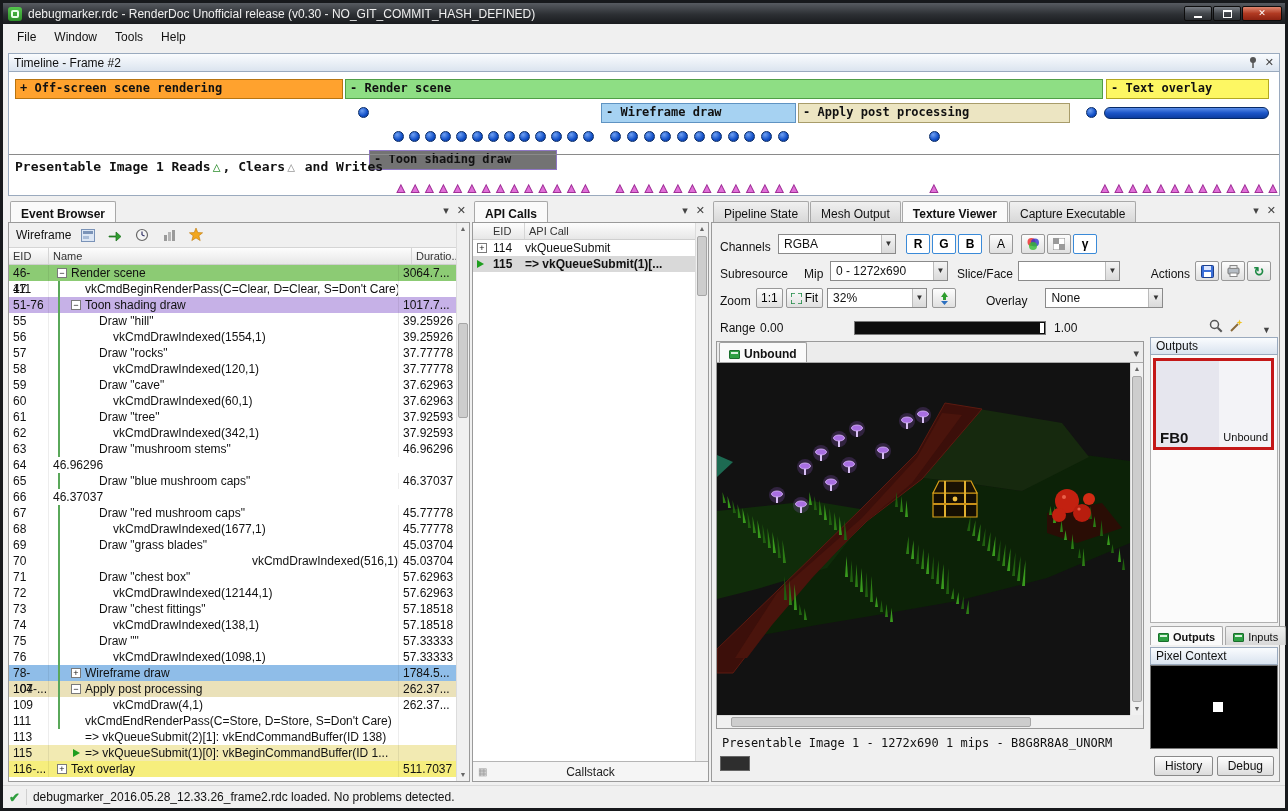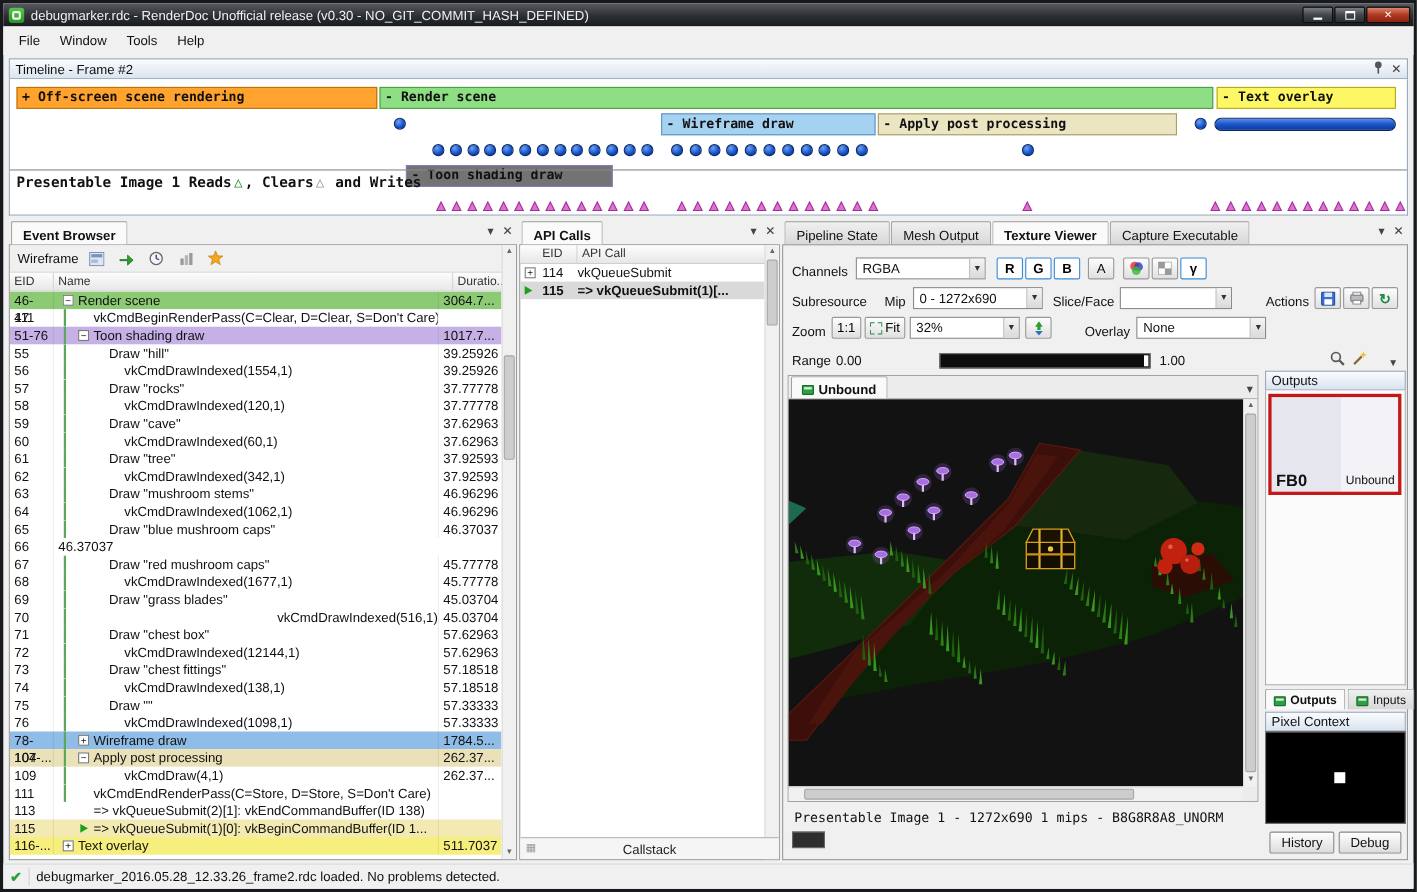--- a/index.html
+++ b/index.html
@@ -421,24 +421,20 @@
           <div class="ebrow">
             <span class="c-eid">63</span>
             <span class="c-name">
               <i class="guide"></i>
               <span class="nm-inner" style="padding-left: 50px;">Draw "mushroom stems"</span>
             </span>
             <span class="c-dur">46.96296</span>
           </div>
           <div class="ebrow">
             <span class="c-eid">64</span>
-            <span class="c-name">
-              <i class="guide"></i>
-              <span class="nm-inner" style="padding-left: 64px;">vkCmdDrawIndexed(1062,1)</span>
-            </span>
             <span class="c-dur">46.96296</span>
           </div>
           <div class="ebrow">
             <span class="c-eid">65</span>
             <span class="c-name">
               <i class="guide"></i>
               <span class="nm-inner" style="padding-left: 50px;">Draw "blue mushroom caps"</span>
             </span>
             <span class="c-dur">46.37037</span>
           </div>
@@ -713,21 +709,21 @@
           <span>Fit</span>
           </button>
         <span class="dd" style="width:100px;margin-left:4px"><span>32%</span><i class="dda">▼</i></span>
         <button class="tbtn" style="margin-left:5px">
           <svg width="9" height="13">
               <path d="M4.5,0 L8,5 L6,5 L6,8 L3,8 L3,5 L1,5 Z" fill="#2f9e2f"></path>
               <path d="M4.5,13 L1,9 L3,9 L6,9 L8,9 Z" fill="#2b6fc0"></path>
             </svg>
           </button>
         <span class="lbl" style="margin-left:30px">Overlay</span>
-        <span class="dd" style="width:118px;margin-left:6px"><span>None</span><i class="dda">▼</i></span>
+        <span class="dd" style="width:118px;margin-left:18px"><span>None</span><i class="dda">▼</i></span>
       </div>
 
       <div class="ctlrow" id="crow4">
         <span class="lbl" style="width:40px">Range</span>
         <span class="lbl" style="width:30px">0.00</span>
         <span class="range-track" style="width:192px;margin-left:64px">
           <span class="range-handle"></span>
         </span>
         <span class="lbl" style="margin-left:8px;width:30px">1.00</span>
         <span class="tico ml-auto">

